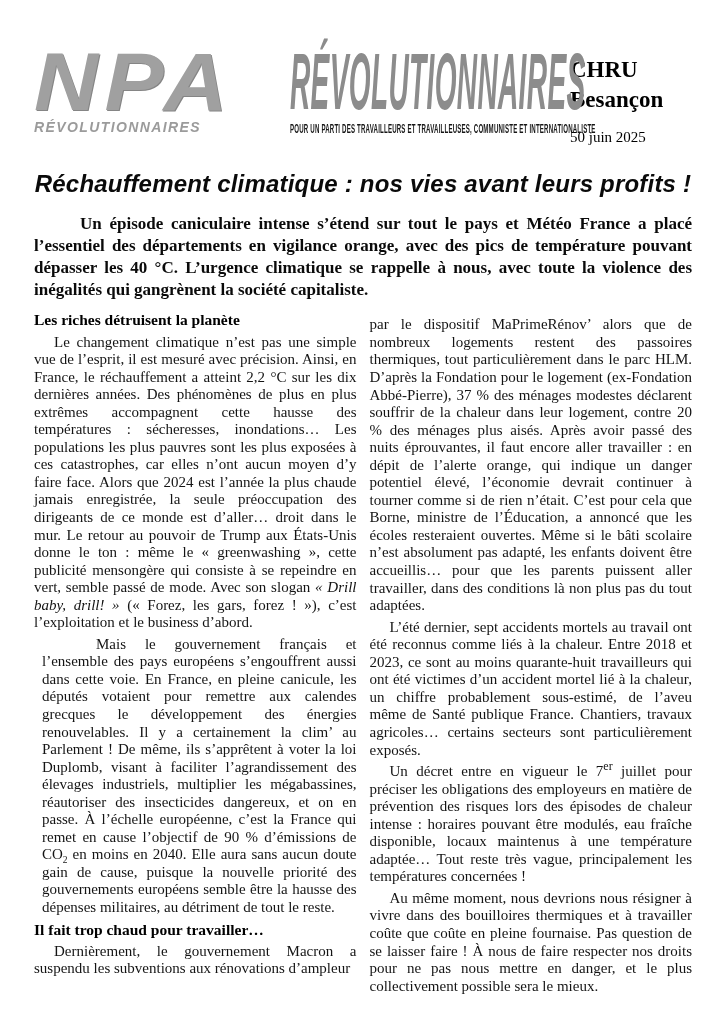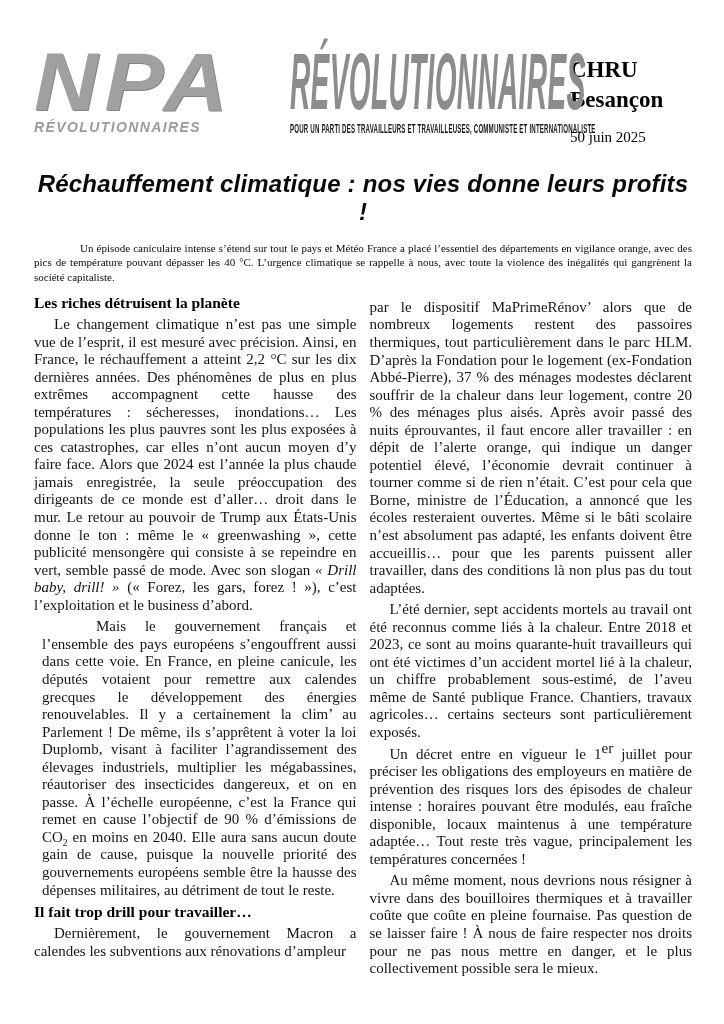--- a/index.html
+++ b/index.html
@@ -40,32 +40,32 @@
   .edition { flex:0 0 auto; width:128px; text-align:left; padding-top:5px; }
   .edition-name { font-size:23px; font-weight:bold; line-height:1.32; color:#000; }
   .edition-date { font-size:15px; margin-top:13px; color:#000; }
   
   .title {
     text-align:center; font-family:"Liberation Sans", sans-serif;
     font-weight:bold; font-style:italic; font-size:24px; color:#0a0a0a;
     margin-top:24px; letter-spacing:0.2px;
   }
   .intro {
-    margin-top:15px; font-weight:normal; text-align:justify;
-    text-indent:46px; font-size:11px; line-height:1.3; color:#0a0a0a;
+    margin-top:15px; font-weight:bold; text-align:justify;
+    text-indent:46px; font-size:17px; line-height:1.3; color:#0a0a0a;
   }
   
   .columns { display:flex; gap:13px; margin-top:7px; }
   .col { flex:1 1 0; font-size:15px; line-height:1.17; text-align:justify; color:#141414; }
   .col h3 { font-size:15.5px; font-weight:bold; margin:3px 0 4px; text-align:left; color:#000; }
   .col p { margin:0 0 4px; text-indent:20px; }
   .col p.tab-indent { text-indent:54px;margin-left:8px; }
   .col p.no-indent { text-indent:0;margin-top:8px; }
   .col sub { font-size:9.5px; line-height:0; }
-  .col sup { font-size:15px; line-height:0; }
+  .col sup { font-size:12px; line-height:0; }
   .col i { font-style:italic; }
 </style>
 </head>
 <body>
 
 <div class="page">
 
   <header class="header">
     <div class="logo">
       <span class="logo-npa">NPA</span><br>
@@ -77,36 +77,36 @@
     </div>
     <div class="edition">
       <div class="edition-name">
         <div>CHRU</div>
         <div>Besançon</div>
       </div>
       <div class="edition-date">50 juin 2025</div>
     </div>
   </header>
 
-  <h1 class="title">Réchauffement climatique : nos vies donne leurs profits !</h1>
+  <h1 class="title">Réchauffement climatique : nos vies avant leurs profits !</h1>
 
   <p class="intro">Un épisode caniculaire intense s’étend sur tout le pays et Météo France a placé l’essentiel des départements en vigilance orange, avec des pics de température pouvant dépasser les 40 °C. L’urgence climatique se rappelle à nous, avec toute la violence des inégalités qui gangrènent la société capitaliste.</p>
 
   <div class="columns">
 
     <div class="col">
       <h3>Les riches détruisent la planète</h3>
       <p><span>Le changement climatique n’est pas une simple vue de l’esprit, il est mesuré avec précision. Ainsi, en France, le réchauffement a atteint 2,2 °C sur les dix dernières années. Des phénomènes de plus en plus extrêmes accompagnent cette hausse des températures : sécheresses, inondations… Les populations les plus pauvres sont les plus exposées à ces catastrophes, car elles n’ont aucun moyen d’y faire face. Alors que 2024 est l’année la plus chaude jamais enregistrée, la seule préoccupation des dirigeants de ce monde est d’aller… droit dans le mur. Le retour au pouvoir de Trump aux États-Unis donne le ton : même le « greenwashing », cette publicité mensongère qui consiste à se repeindre en vert, semble passé de mode. Avec son slogan </span><i>« Drill baby, drill! »</i><span> (« Forez, les gars, forez ! »), c’est l’exploitation et le business d’abord.</span></p>
       <p class="tab-indent"><span>Mais le gouvernement français et l’ensemble des pays européens s’engouffrent aussi dans cette voie. En France, en pleine canicule, les députés votaient pour remettre aux calendes grecques le développement des énergies renouvelables. Il y a certainement la clim’ au Parlement ! De même, ils s’apprêtent à voter la loi Duplomb, visant à faciliter l’agrandissement des élevages industriels, multiplier les mégabassines, réautoriser des insecticides dangereux, et on en passe. À l’échelle européenne, c’est la France qui remet en cause l’objectif de 90 % d’émissions de CO</span><sub>2</sub><span> en moins en 2040. Elle aura sans aucun doute gain de cause, puisque la nouvelle priorité des gouvernements européens semble être la hausse des dépenses militaires, au détriment de tout le reste.</span></p>
-      <h3>Il fait trop drill pour travailler…</h3>
-      <p>Dernièrement, le gouvernement Macron a calendes les subventions aux rénovations d’ampleur</p>
+      <h3>Il fait trop chaud pour travailler…</h3>
+      <p>Dernièrement, le gouvernement Macron a suspendu les subventions aux rénovations d’ampleur</p>
     </div>
 
     <div class="col">
       <p class="no-indent">par le dispositif MaPrimeRénov’ alors que de nombreux logements restent des passoires thermiques, tout particulièrement dans le parc HLM. D’après la Fondation pour le logement (ex-Fondation Abbé-Pierre), 37 % des ménages modestes déclarent souffrir de la chaleur dans leur logement, contre 20 % des ménages plus aisés. Après avoir passé des nuits éprouvantes, il faut encore aller travailler : en dépit de l’alerte orange, qui indique un danger potentiel élevé, l’économie devrait continuer à tourner comme si de rien n’était. C’est pour cela que Borne, ministre de l’Éducation, a annoncé que les écoles resteraient ouvertes. Même si le bâti scolaire n’est absolument pas adapté, les enfants doivent être accueillis… pour que les parents puissent aller travailler, dans des conditions là non plus pas du tout adaptées.</p>
       <p>L’été dernier, sept accidents mortels au travail ont été reconnus comme liés à la chaleur. Entre 2018 et 2023, ce sont au moins quarante-huit travailleurs qui ont été victimes d’un accident mortel lié à la chaleur, un chiffre probablement sous-estimé, de l’aveu même de Santé publique France. Chantiers, travaux agricoles… certains secteurs sont particulièrement exposés.</p>
-      <p><span>Un décret entre en vigueur le 1</span><sup>er</sup><span> juillet pour préciser les obligations des employeurs en matière de prévention des risques lors des épisodes de chaleur intense : horaires pouvant être modulés, eau fraîche disponible, locaux maintenus à une température adaptée… Tout reste très vague, principalement les températures concernées !</span></p>
+      <p><span>Un décret entre en vigueur le 7</span><sup>er</sup><span> juillet pour préciser les obligations des employeurs en matière de prévention des risques lors des épisodes de chaleur intense : horaires pouvant être modulés, eau fraîche disponible, locaux maintenus à une température adaptée… Tout reste très vague, principalement les températures concernées !</span></p>
       <p>Au même moment, nous devrions nous résigner à vivre dans des bouilloires thermiques et à travailler coûte que coûte en pleine fournaise. Pas question de se laisser faire ! À nous de faire respecter nos droits pour ne pas nous mettre en danger, et le plus collectivement possible sera le mieux.</p>
     </div>
 
   </div>
 
 </div>
 
 </body></html>

